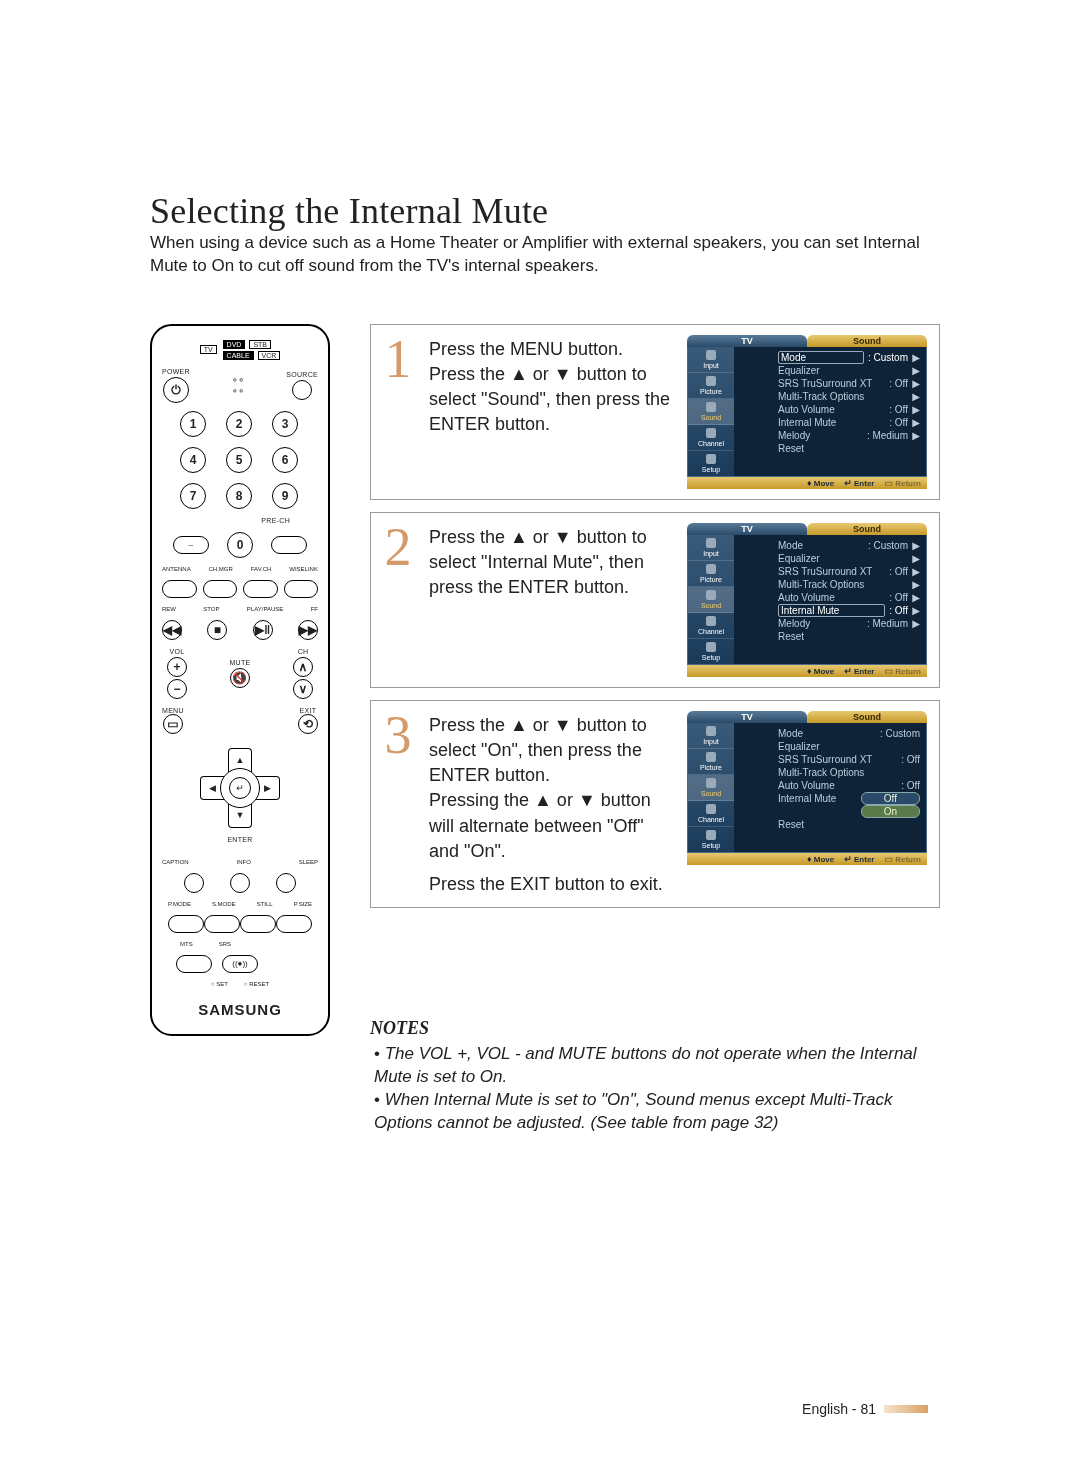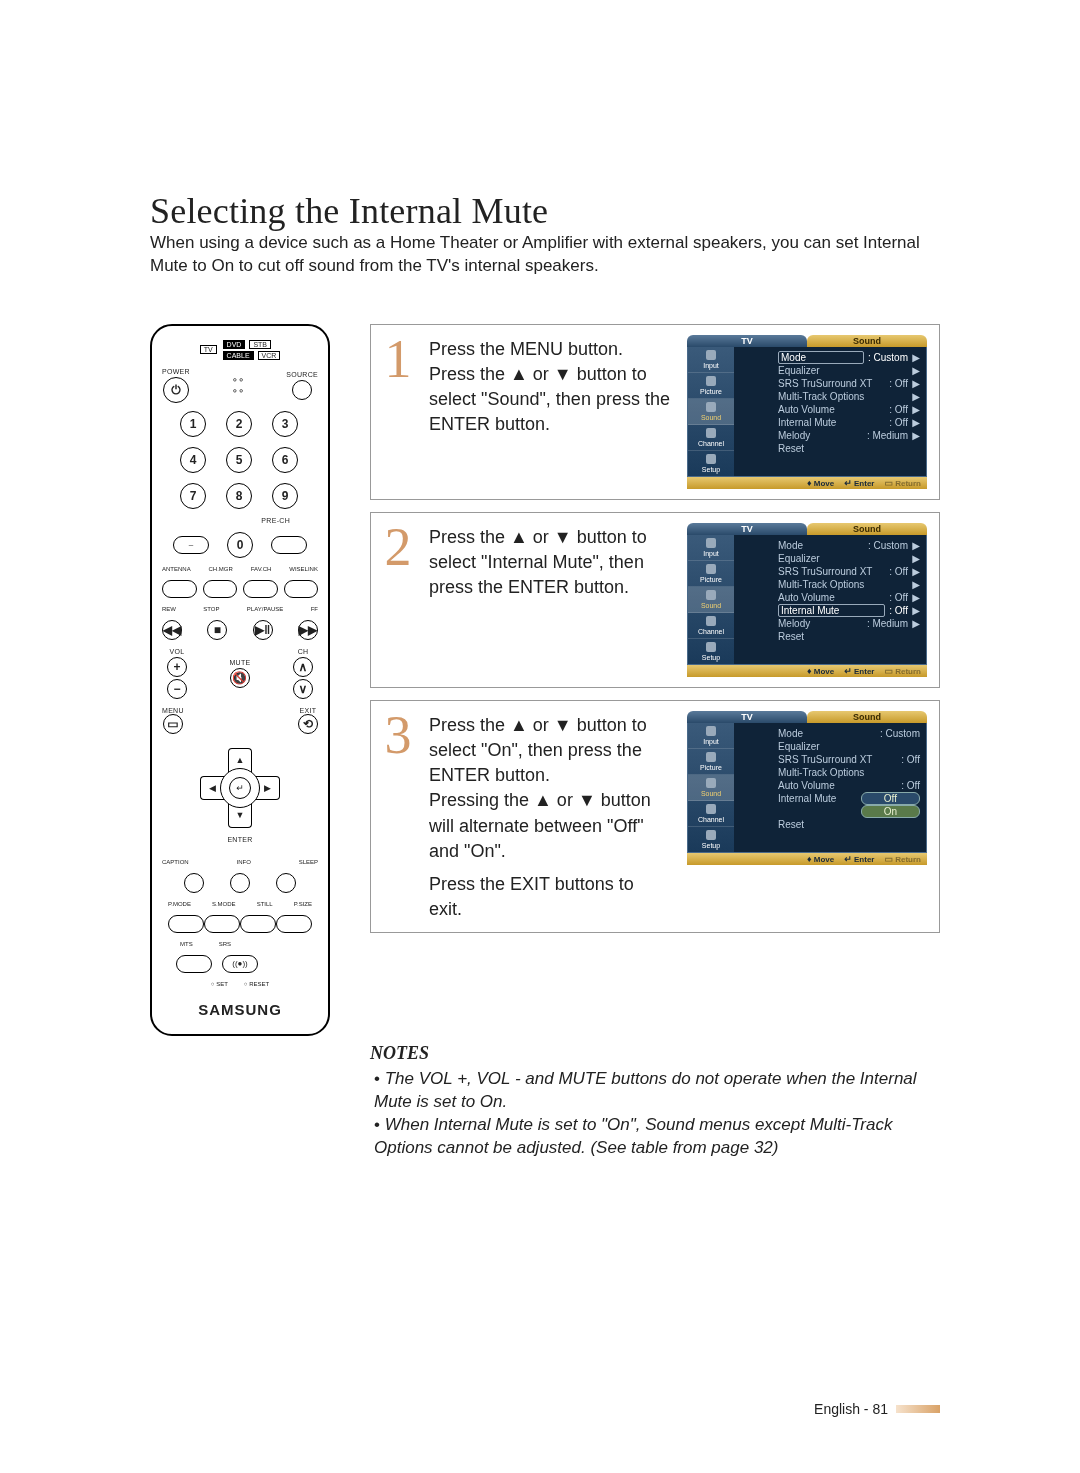--- a/index.html
+++ b/index.html
@@ -134,21 +134,21 @@
   }
   .osd-bottom .g { color: rgba(0,0,0,0.4); }
   .osd-bottom .iconlet { font-size:9px; }
 
   
   .notes { margin-top: 110px; }
   .notes h3 { font-family: "Times New Roman", serif; font-style: italic; font-weight: bold; font-size: 18px; }
   .notes ul { margin: 4px 0 0 4px; list-style: none; font-style: italic; font-size: 17px; line-height:1.35; }
   .notes li::before { content: "• "; font-style:normal; }
 
-  .footer { position:absolute; bottom: 56px; right: 140px; font-size: 14px; display:flex; align-items:center; gap:8px; }
+  .footer { position:absolute; bottom: 56px; right: 152px; font-size: 14px; display:flex; align-items:center; gap:8px; }
   .footbar { width: 44px; height: 8px; background: linear-gradient(to right, #f6e2cc, #d9a267); }
 </style>
 </head>
 <body>
 
 <h1>Selecting the Internal Mute</h1>
 <p class="intro">When using a device such as a Home Theater or Amplifier with external speakers, you can set Internal Mute to On to cut off sound from the TV's internal speakers.</p>
 
 <div class="columns">
 
@@ -456,21 +456,21 @@
           <span class="g"><span class="iconlet">▭</span> <span>Return</span></span>
         </div>
       </div>
     </div>
 
     <div class="step">
       <div class="stepnum">3</div>
       <div class="steptext">
         <div>Press the ▲ or ▼ button to select "On", then press the ENTER button.</div>
         <div>Pressing the ▲ or ▼ button will alternate between "Off" and "On".</div>
-        <span class="sp">Press the EXIT buttons to exit.</span>
+        <span class="sp">Press the EXIT button to exit.</span>
       </div>
       <div class="osd">
         <div class="osd-tabs">
           <div class="osd-tab">TV</div>
           <div class="osd-tab active">Sound</div>
         </div>
         <div class="osd-body">
           <div class="osd-side">
             <div class="osd-side-item">
                 <span class="side-ic"></span>

